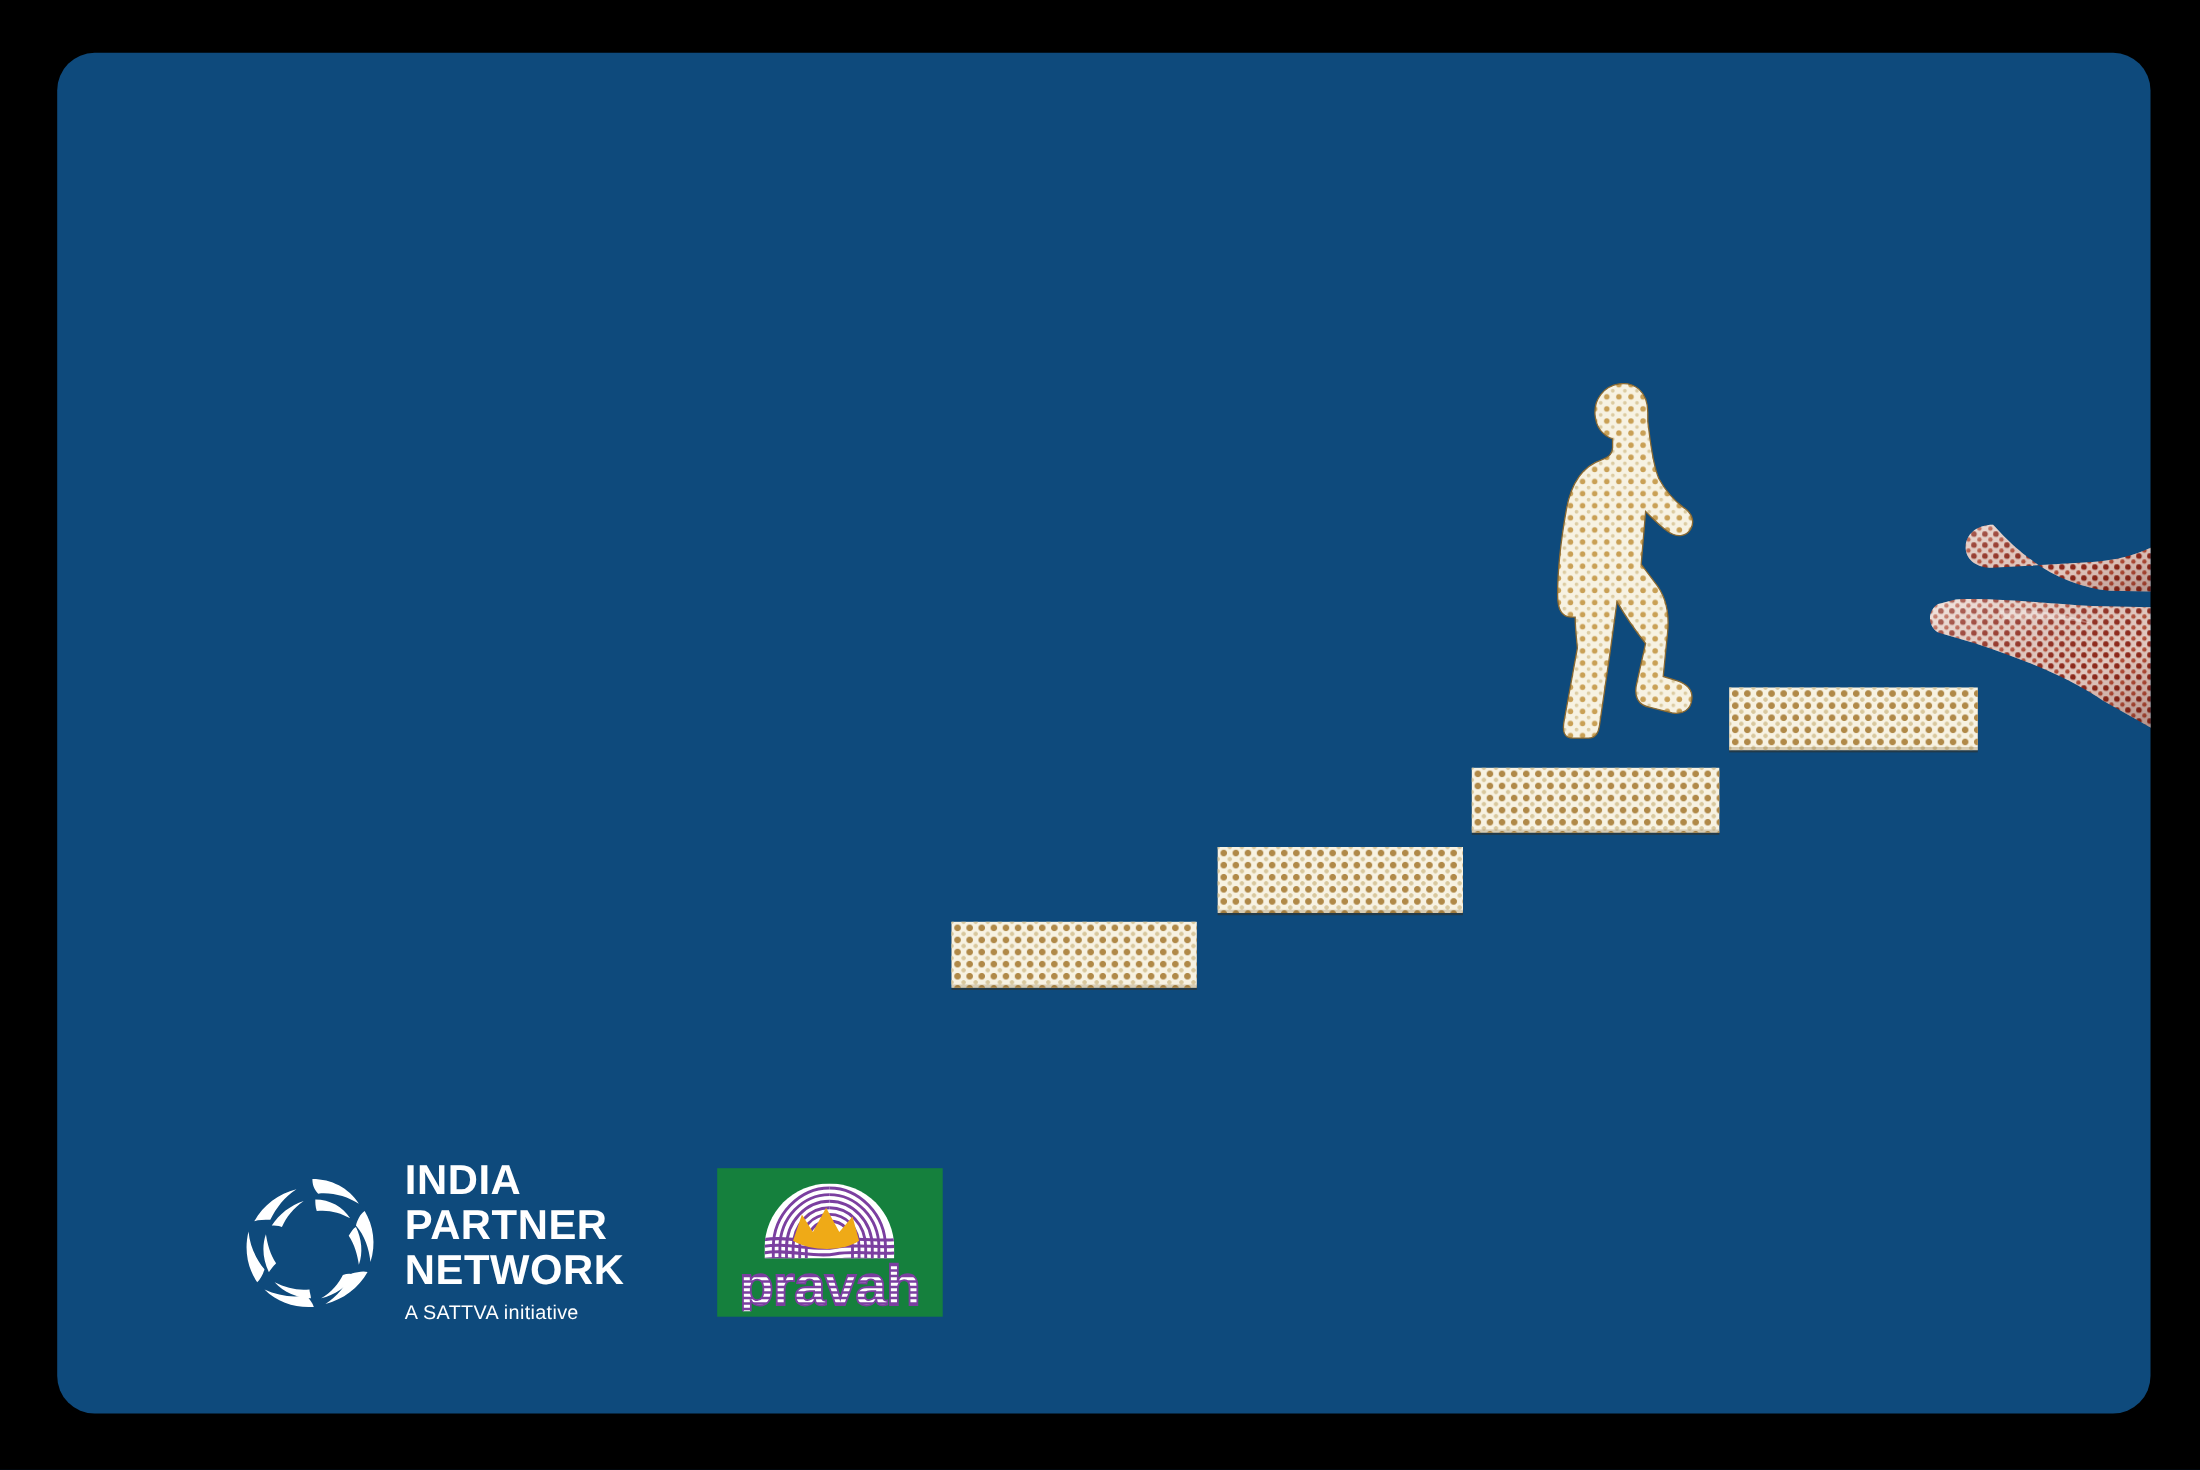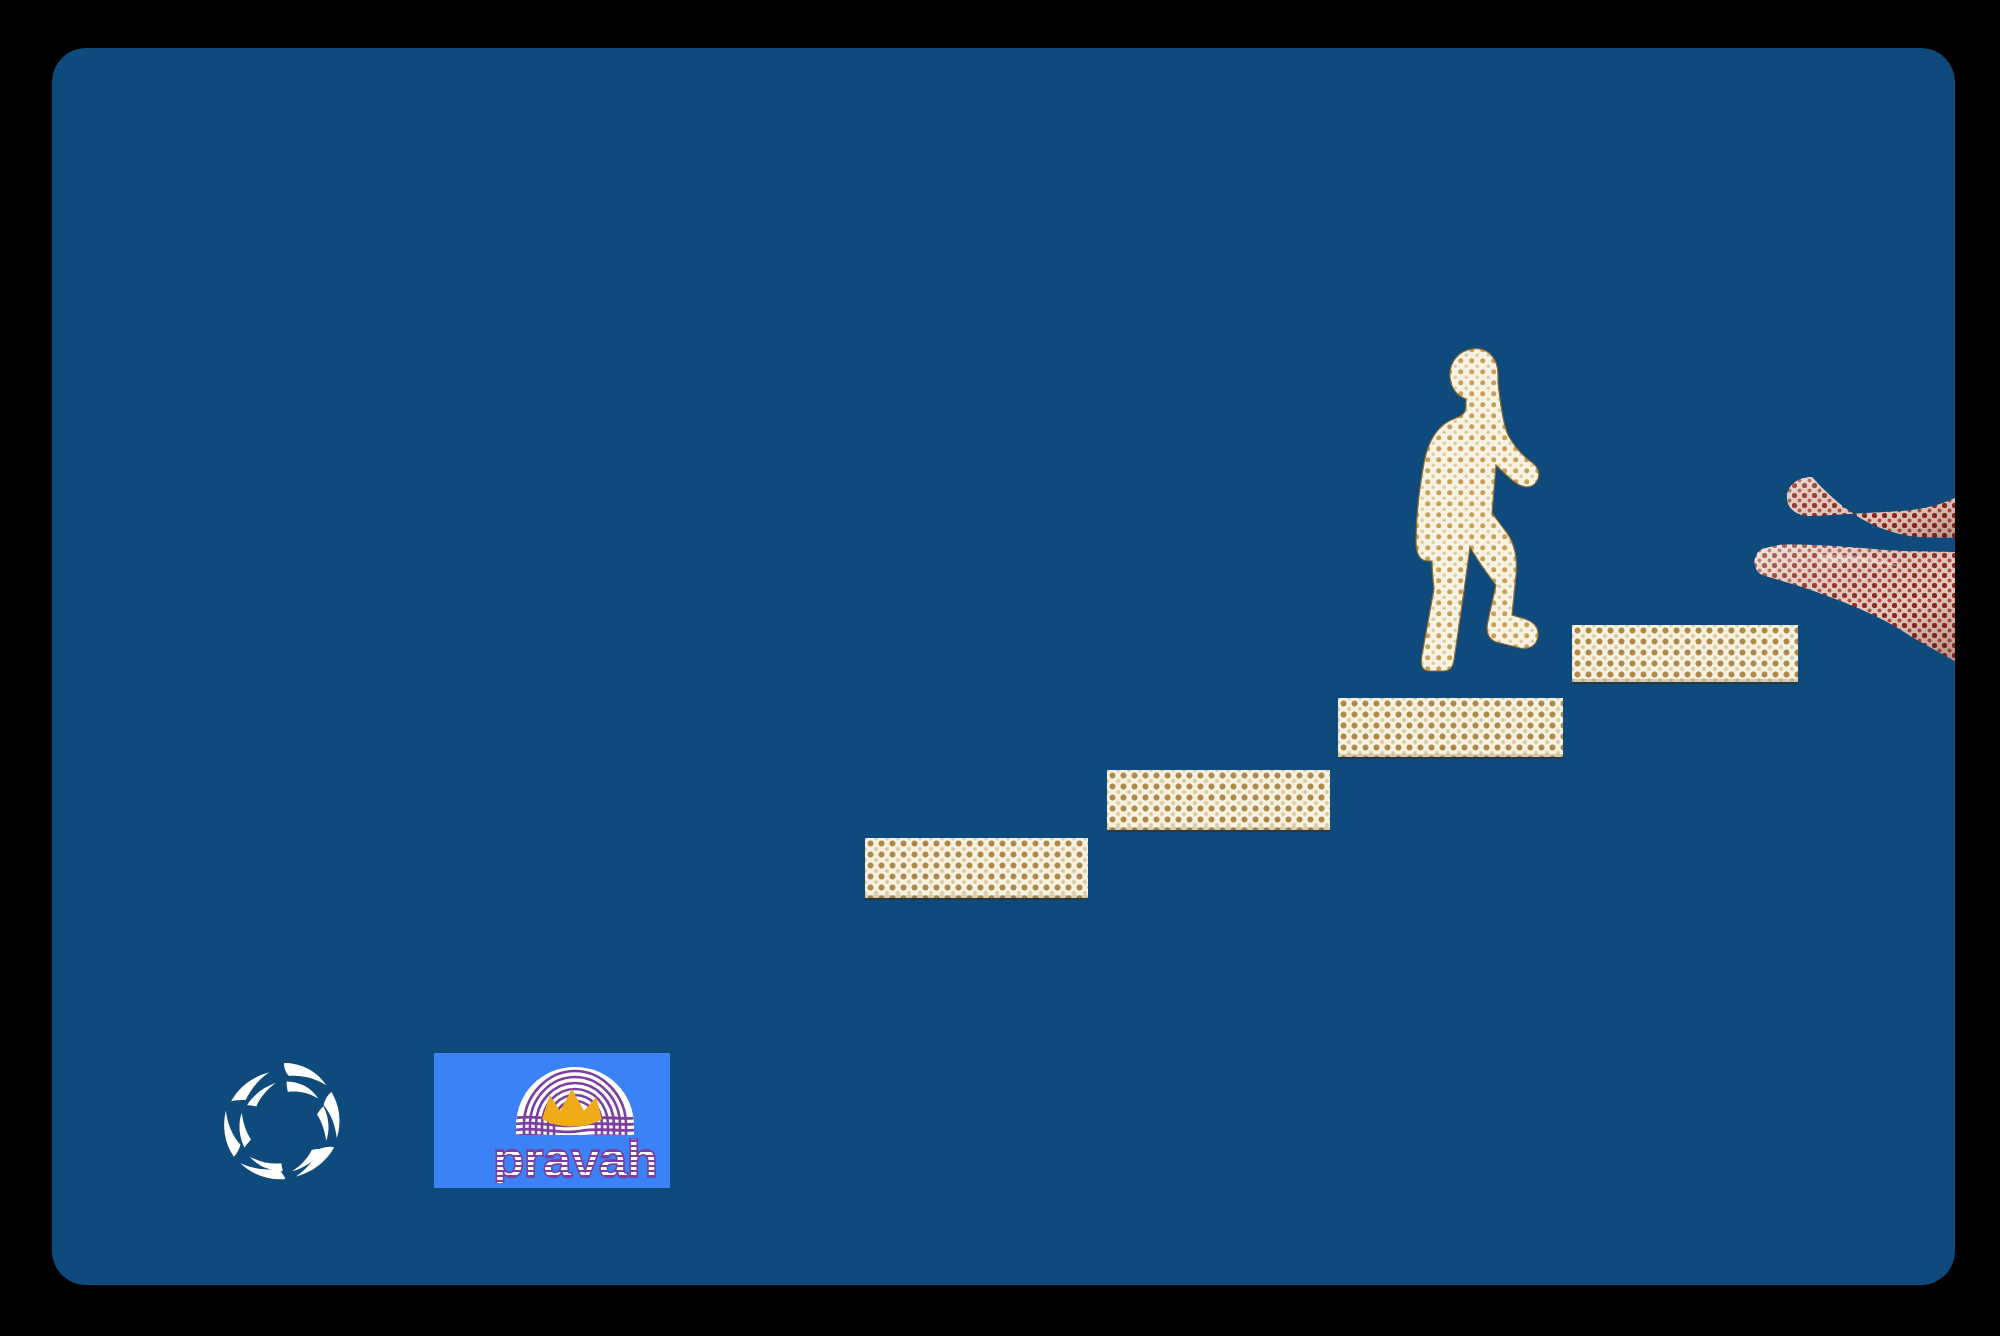--- a/index.html
+++ b/index.html
@@ -122,26 +122,26 @@
     font-family: "Liberation Sans", sans-serif;
     font-weight: 400;
     font-size: 18px;
     line-height: 26px;
     letter-spacing: 0.3px;
     margin-top: 4px;
   }
 
   
   #pravah-logo {
-    width: 236px;
+    width: 205px;
     height: 135px;
-    background: #3b82f6;
+    background: #15803d;
     display: flex;
     align-items: center;
-    justify-content: flex-end;
+    justify-content: center;
   }
   #pravah-logo svg { display: block; width: 190px; height: 124px; }
 </style>
 </head>
 <body>
 
 <div id="stage">
 
   <div id="slide-card">
 
@@ -245,20 +245,26 @@
                 <path d="M52 20 C62 20, 71 25, 76 33 C69 29, 61 27, 53 28 C52 25, 52 22, 52 20 Z"></path>
                 <path d="M80 39 C84 47, 85 57, 82 65 C81 58, 79 51, 75 45 C77 42, 78 40, 80 39 Z"></path>
                 <path d="M79 72 C74 80, 65 86, 56 88 C63 84, 68 78, 71 72 C74 71, 77 71, 79 72 Z"></path>
                 <path d="M49 88 C40 88, 30 84, 24 77 C32 81, 40 83, 48 82 C48 84, 49 86, 49 88 Z"></path>
                 <path d="M20 70 C16 62, 15 52, 18 44 C19 51, 21 58, 25 64 C23 66, 21 69, 20 70 Z"></path>
                 <path d="M22 38 C27 30, 35 24, 44 21 C37 26, 32 32, 29 39 C26 38, 24 38, 22 38 Z"></path>
               </g>
             </g>
           </svg>
         </div>
+        <div id="ipn-words">
+          <span class="ipn-word">INDIA</span>
+          <span class="ipn-word">PARTNER</span>
+          <span class="ipn-word">NETWORK</span>
+          <span id="ipn-tagline">A SATTVA initiative</span>
+        </div>
       </div>
 
       <div id="pravah-logo">
         <svg viewBox="0 0 190 124" xmlns="http://www.w3.org/2000/svg">
           <defs>
             <clipPath id="domeClip">
               <path d="M95 8 C128 8, 154 34, 154 67 L154 76 L36 76 L36 67 C36 34, 62 8, 95 8 Z"></path>
             </clipPath>
             <clipPath id="textClip">
               <text x="95" y="118" text-anchor="middle" font-family="Liberation Sans, sans-serif" font-size="52" font-weight="700" letter-spacing="-1">pravah</text>

